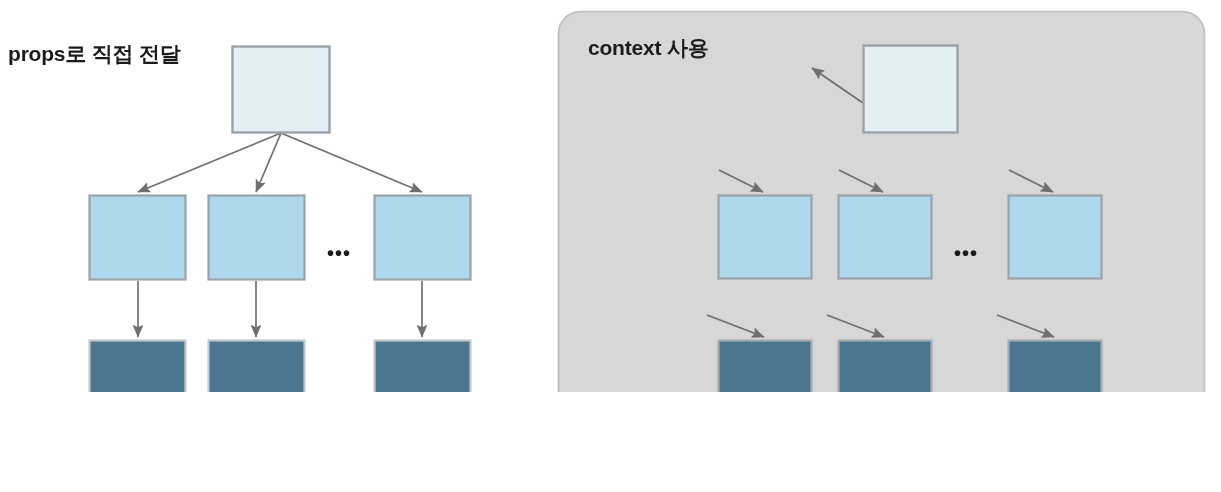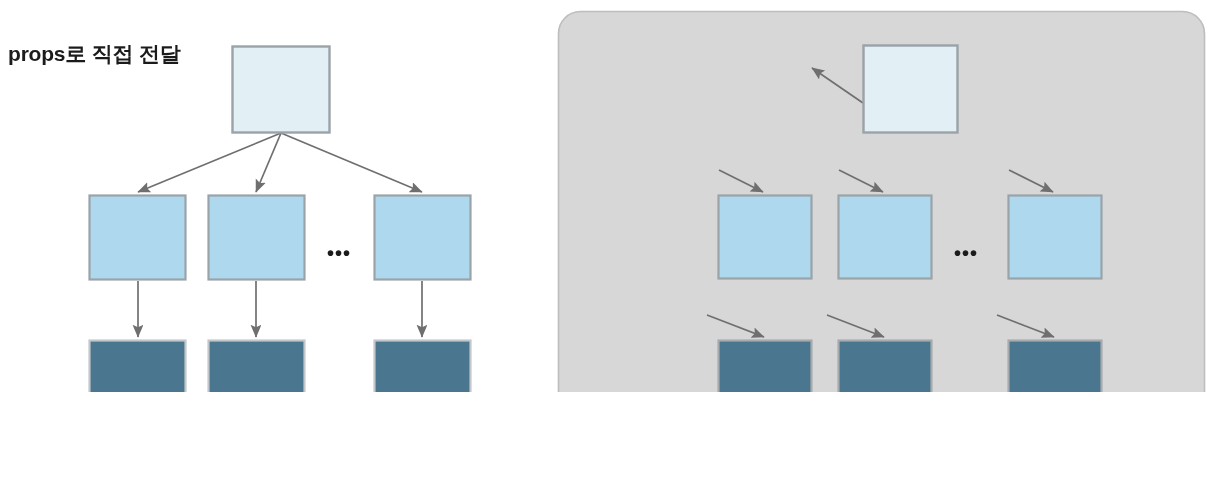--- a/index.html
+++ b/index.html
@@ -70,20 +70,21 @@
   <svg class="layer">
     <defs>
       <marker id="arrowhead" markerWidth="9" markerHeight="9" refX="7.2" refY="3.2" orient="auto" markerUnits="strokeWidth">
         <path d="M0,0 L7.6,3.2 L0,6.4 L1.4,3.2 Z" fill="#6f6f6f"></path>
       </marker>
     </defs>
     <rect x="558.5" y="11.5" width="646" height="467" rx="22" ry="22" fill="#d7d7d7" stroke="#bdbdbd" stroke-width="1.6"></rect>
   </svg>
 
   <div class="panel-label" id="left-label">props로 직접 전달</div>
+  <div class="panel-label" id="right-label">context 사용</div>
 
   <svg class="layer">
     <g stroke="#6f6f6f" stroke-width="1.7" fill="none" marker-end="url(#arrowhead)">
 
       <line x1="281" y1="133" x2="138" y2="192"></line>
       <line x1="281" y1="133" x2="256" y2="192"></line>
       <line x1="281" y1="133" x2="422" y2="192"></line>
 
       <line x1="138" y1="281" x2="138" y2="337"></line>
       <line x1="256" y1="281" x2="256" y2="337"></line>

